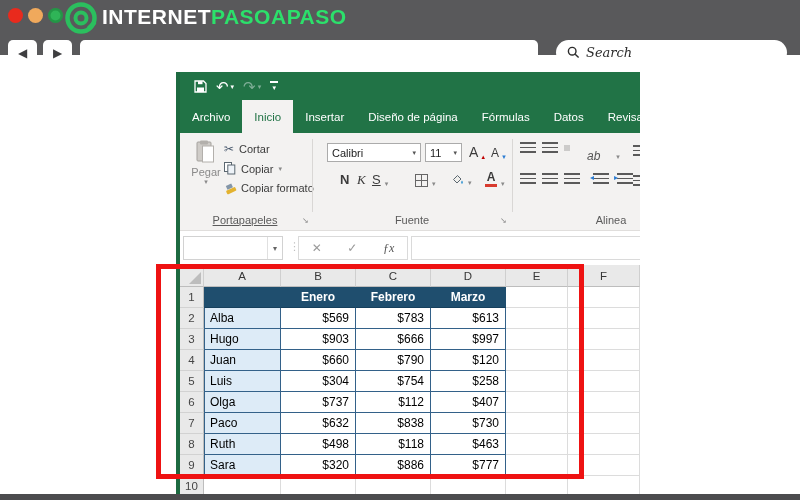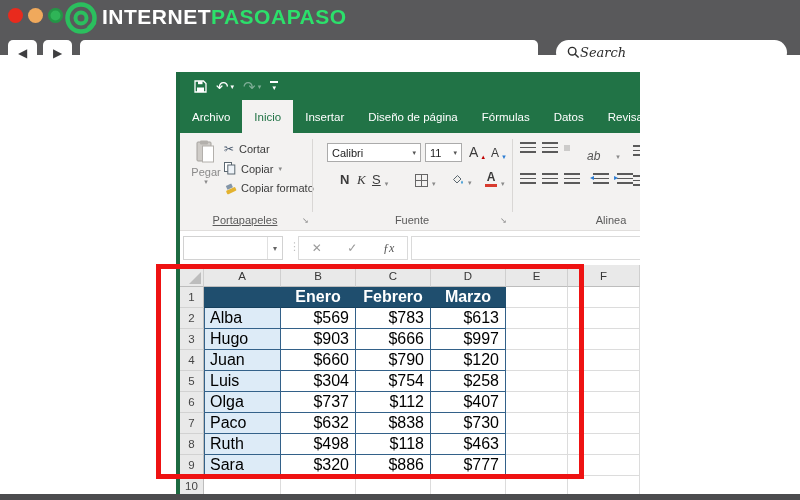--- a/index.html
+++ b/index.html
@@ -14,21 +14,21 @@
   .l-green{left:48px;background:#2fb457;box-shadow:inset 0 0 0 2.5px rgba(0,60,20,.25);}
   .logo{position:absolute;left:63px;top:0px;width:36px;height:36px;}
   .brand{position:absolute;left:102px;top:5px;font-size:21px;font-weight:bold;letter-spacing:.5px;white-space:nowrap;}
   .brand .w{color:#ffffff;}
   .brand .g{color:#2ce06b;}
   .navbtn{position:absolute;top:40px;width:29px;height:26px;background:#fff;border-radius:5px;
           display:flex;align-items:center;justify-content:center;color:#3e3e40;font-size:12px;cursor:default;}
   .nav-back{left:8px;} .nav-fwd{left:43px;}
   .addressbar{position:absolute;left:80px;top:40px;width:458px;height:25px;background:#fff;border-radius:5px;}
   .searchpill{position:absolute;left:556px;top:40px;width:231px;height:25px;background:#fff;border-radius:13px;
-              display:flex;align-items:center;padding-left:11px;box-sizing:border-box;}
+              display:flex;align-items:center;gap:6px;padding-left:11px;box-sizing:border-box;}
   .search-text{font-family:"DejaVu Serif",serif;font-style:italic;font-size:13px;color:#2c2c2c;}
   .bottombar{position:absolute;left:0;bottom:0;width:800px;height:6px;background:#4c4c4e;}
 
   
   .excel{position:absolute;left:176px;top:72px;width:464px;height:422px;background:#fff;
          border-left:4px solid #1d6a41;box-sizing:border-box;overflow:hidden;}
   .titlebar{position:relative;height:28px;background:#217346;}
   .qat{position:absolute;top:0;left:14px;height:28px;display:flex;align-items:center;gap:9px;}
   .qat .glyph{color:#fff;font-size:15px;line-height:1;}
   .qat .faded{color:#7fae97;}
@@ -84,21 +84,21 @@
   .hc{box-sizing:border-box;border-right:1px solid #cfcfcf;border-bottom:1px solid #bdbdbd;
       display:flex;align-items:center;justify-content:center;color:#363636;position:relative;}
   .c0{width:24px;flex:none;} .c1{width:77px;flex:none;} .c2{width:75px;flex:none;}
   .c3{width:75px;flex:none;} .c4{width:75px;flex:none;} .c5{width:62px;flex:none;} .c6{flex:1;}
   .tri{position:absolute;right:2px;bottom:2px;width:0;height:0;
        border-left:12px solid transparent;border-bottom:12px solid #bdbdbd;}
   .grow{display:flex;height:21px;}
   .rh{width:24px;flex:none;box-sizing:border-box;background:#e9e9e9;border-right:1px solid #bdbdbd;
       border-bottom:1px solid #d2d2d2;display:flex;align-items:center;justify-content:center;color:#454545;}
   .cell{box-sizing:border-box;border-right:1px solid #dcdcdc;border-bottom:1px solid #dcdcdc;
-        display:flex;align-items:center;font-size:16px;color:#000;}
+        display:flex;align-items:center;font-size:12px;color:#000;}
   .hdrblue{background:#1f4e6e;border-right:1px solid #1f4e6e;border-bottom:1px solid #16405d;
            color:#fff;font-weight:bold;justify-content:center;}
   .hdrblue.first{border-left:1px solid #1f4e6e;}
   .nm{background:#ddebf7;border-left:1px solid #336189;border-right:1px solid #336189;
       border-bottom:1px solid #336189;padding-left:5px;}
   .val{border-right:1px solid #336189;border-bottom:1px solid #336189;
        justify-content:flex-end;padding-right:6px;}
 
   .redbox{position:absolute;left:156px;top:264px;width:428px;height:215px;
           border:5px solid #ee1212;box-sizing:border-box;z-index:50;}

